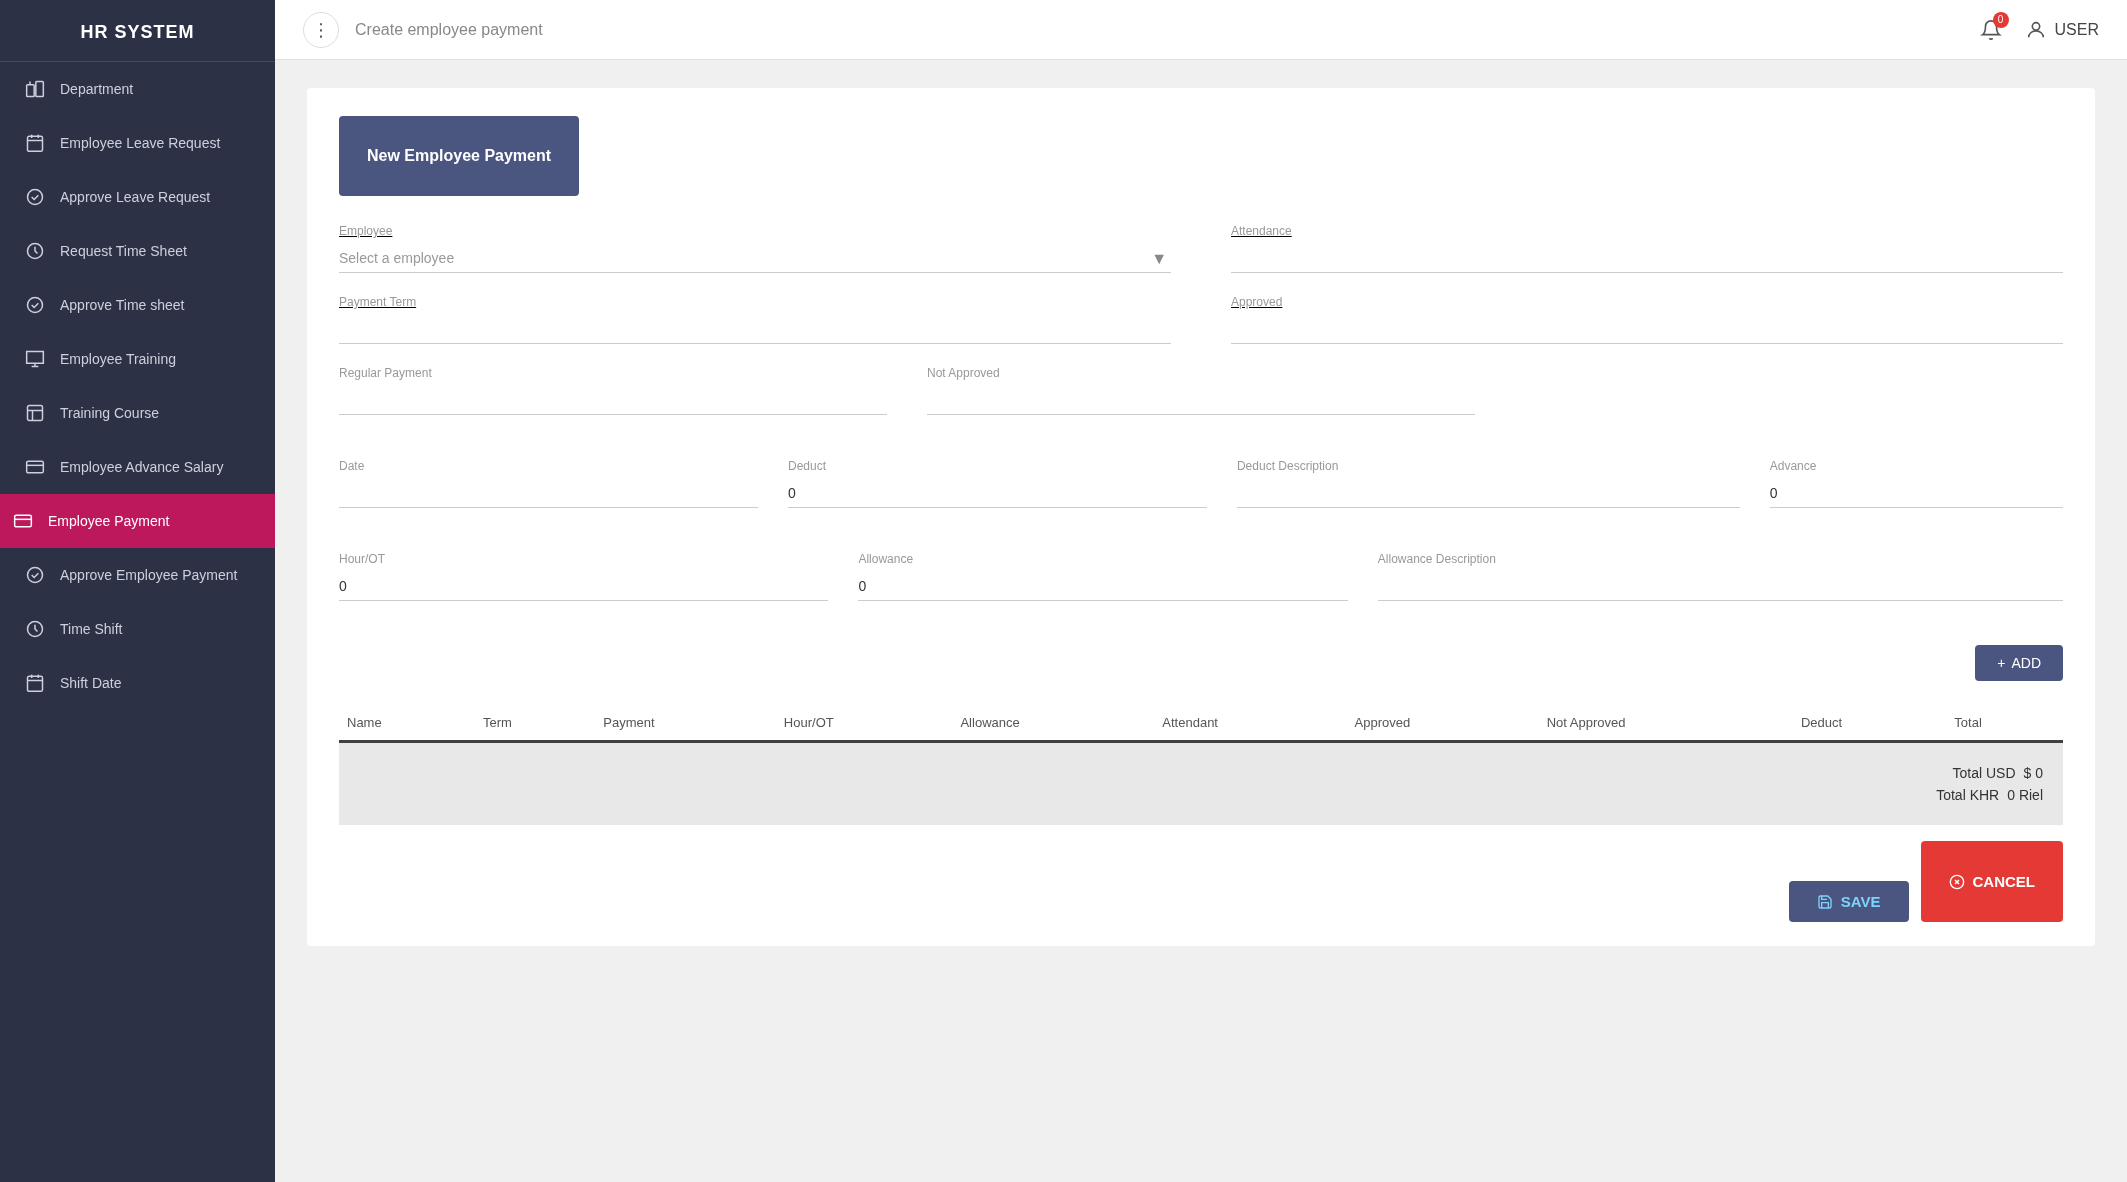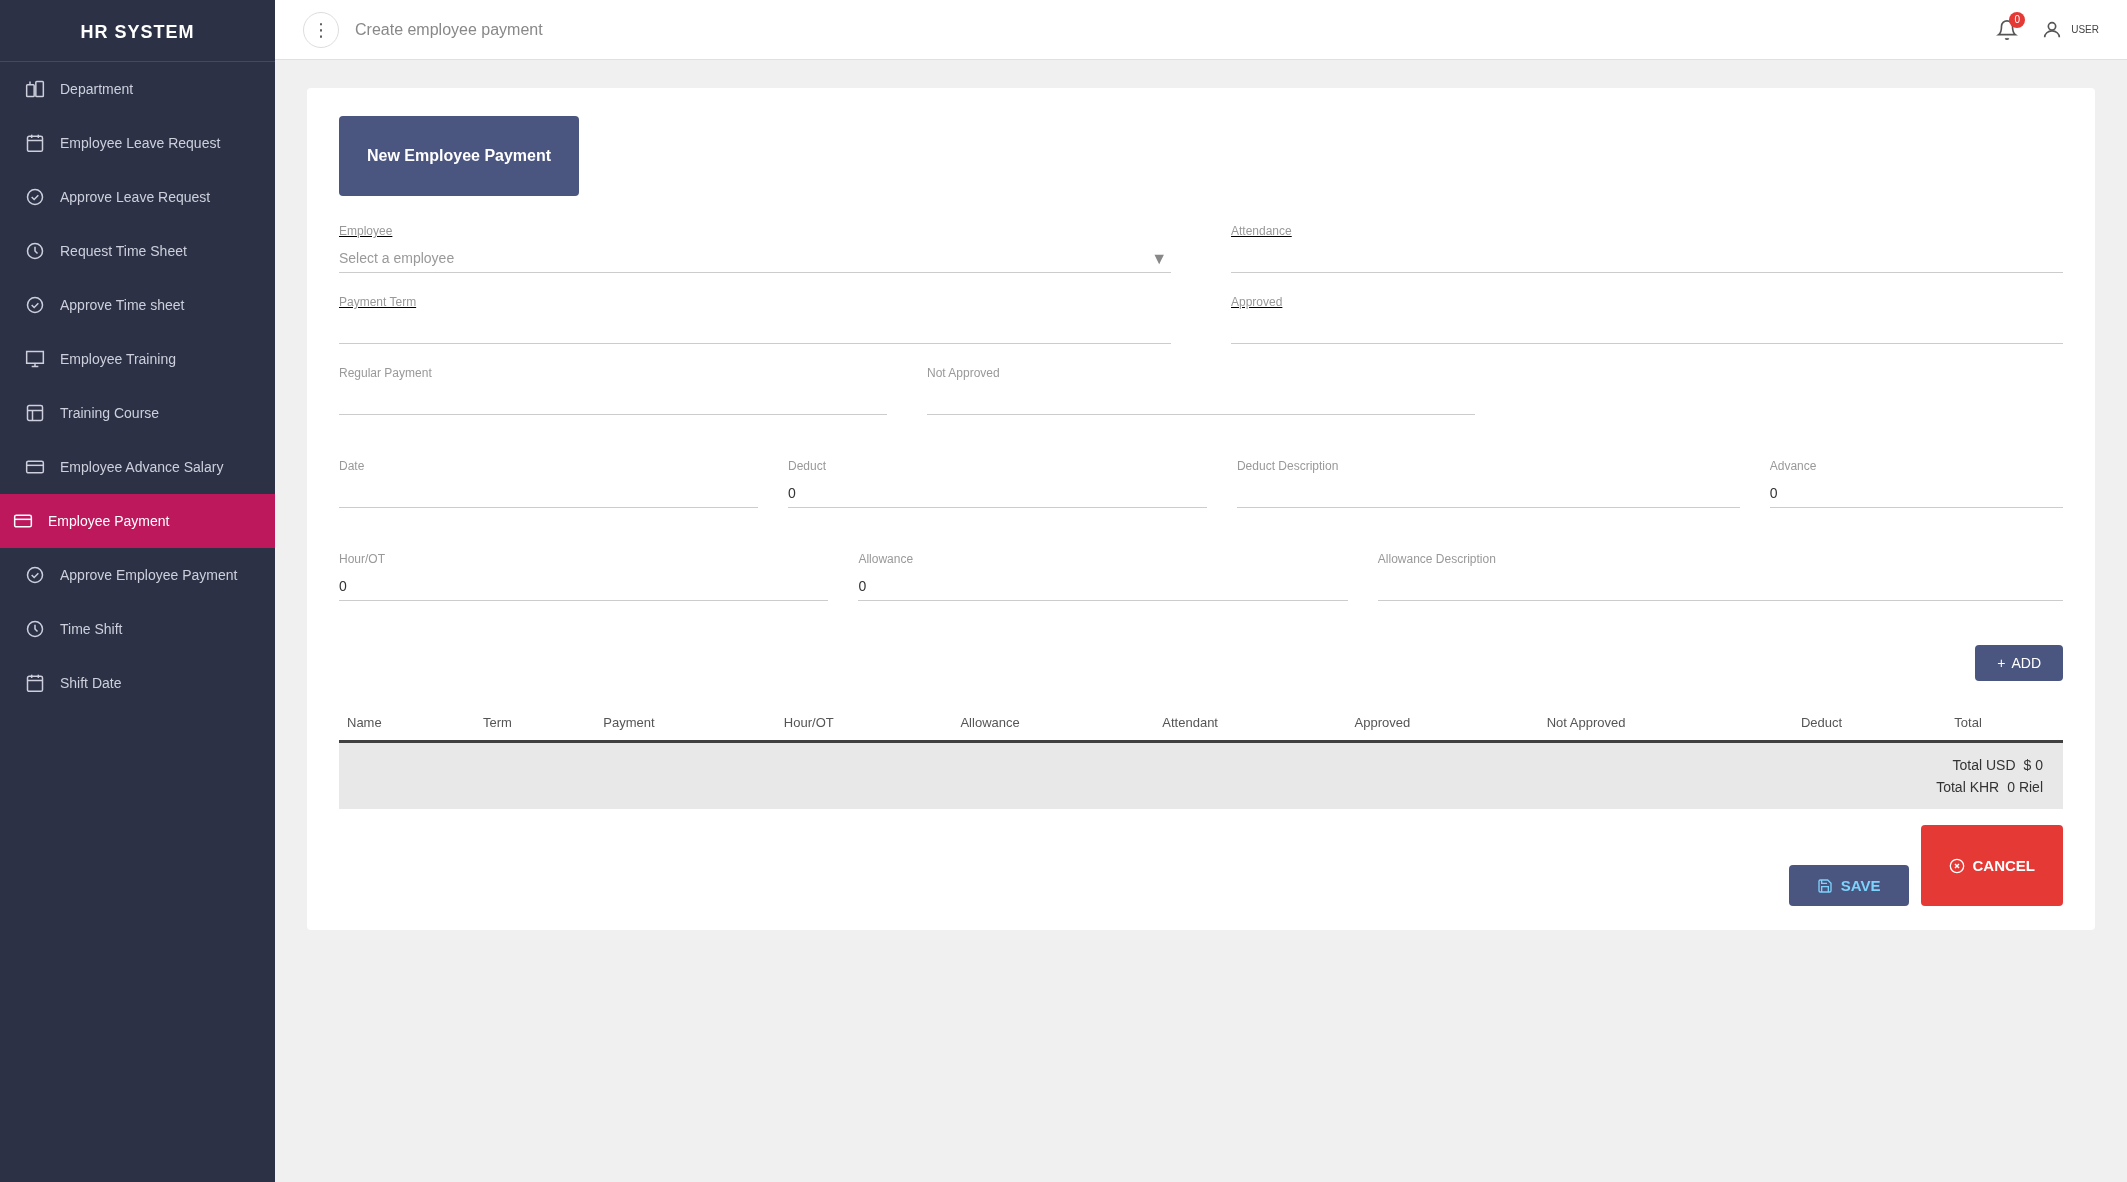--- a/index.html
+++ b/index.html
@@ -112,21 +112,21 @@
       font-size: 10px;
       display: flex;
       align-items: center;
       justify-content: center;
     }
     .user-info {
       display: flex;
       align-items: center;
       gap: 8px;
       cursor: pointer;
-      font-size: 10px;
+      font-size: 16px;
       color: #444;
     }
 
     
     .content {
       flex: 1;
       overflow-y: auto;
       padding: 28px 32px;
       background: #f0f0f0;
     }
@@ -542,21 +542,21 @@
             <th>Deduct</th>
             <th>Total</th>
           </tr>
         </thead>
         <tbody id="table-body">
           
         </tbody>
       </table>
 
       
-      <div style="background:#e8e8e8; padding:14px 20px; display:flex; flex-direction:column; align-items:flex-end; gap:6px;">
+      <div style="background:#e8e8e8; padding:22px 20px; display:flex; flex-direction:column; align-items:flex-end; gap:6px;">
         <div class="total-line">
           <span>Total USD</span>
           <span>$ 0</span>
         </div>
         <div class="total-line">
           <span>Total KHR</span>
           <span>0 Riel</span>
         </div>
       </div>
 

